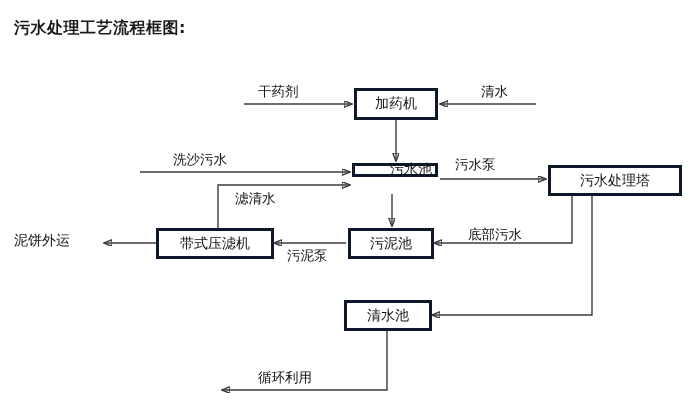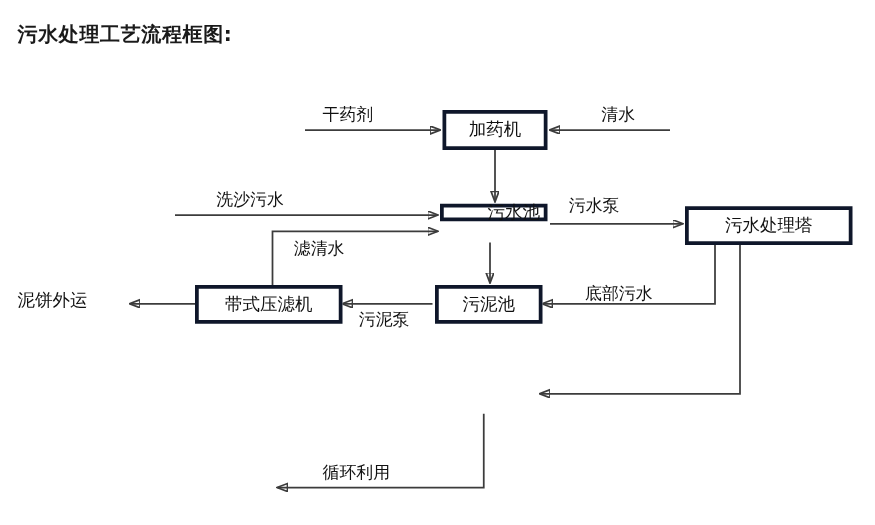--- a/index.html
+++ b/index.html
@@ -119,20 +119,23 @@
   </div>
 
   <div class="node" style="left:156px; top:228px; width:118px; height:31px;">
     <span>带式压滤机</span>
   </div>
 
   <div class="node" style="left:348px; top:228px; width:86px; height:31px;">
     <span>污泥池</span>
   </div>
 
+  <div class="node" style="left:344px; top:300px; width:88px; height:31px;">
+    <span>清水池</span>
+  </div>
 
   <div class="edge-label" style="left:258px; top:83px;">干药剂</div>
 
   <div class="edge-label" style="left:481px; top:83px;">清水</div>
 
   <div class="edge-label" style="left:173px; top:151px;">洗沙污水</div>
 
   <div class="edge-label" style="left:235px; top:190px;">滤清水</div>
 
   <div class="edge-label" style="left:455px; top:156px;">污水泵</div>

